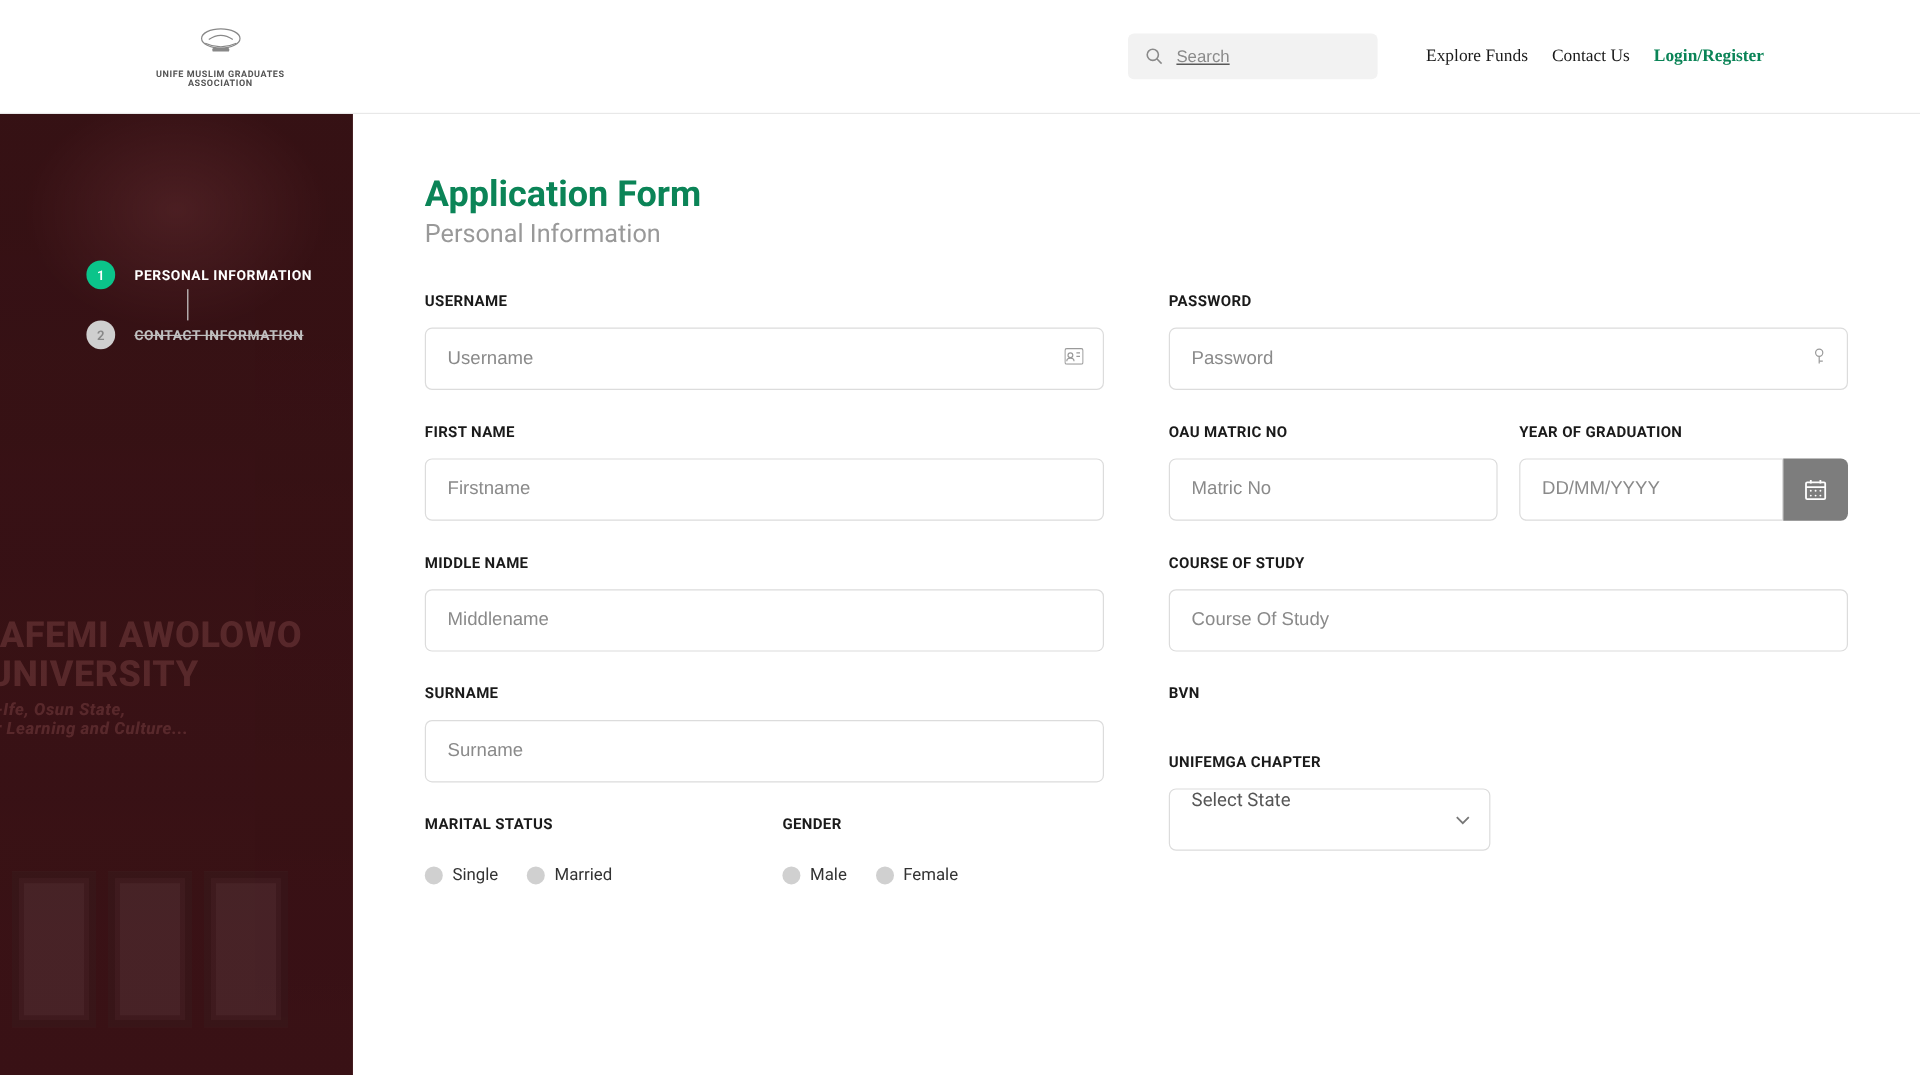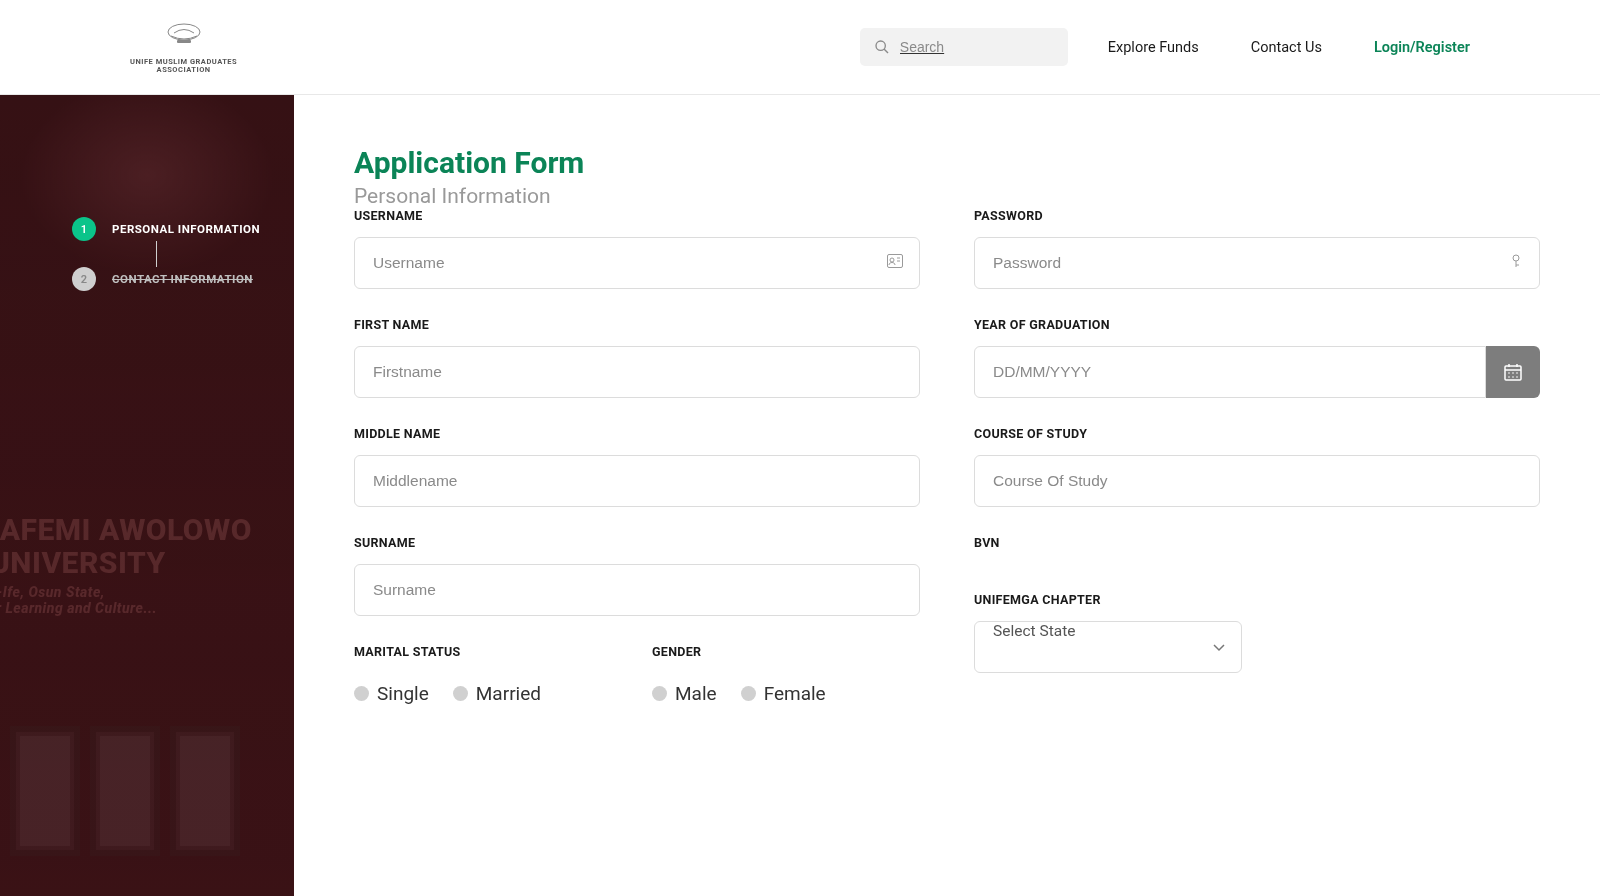--- a/index.html
+++ b/index.html
@@ -9,21 +9,21 @@
 .header { height: 95px; border-bottom: 1px solid #e8e8e8; display:flex; align-items:center; padding:0 130px; }
 .logo { display:flex; flex-direction:column; align-items:center; line-height:1.1; }
 .logo svg { width:50px; height:35px; }
 .logo-text { font-size:7.5px; letter-spacing:0.5px; font-weight:700; color:#555; text-align:center; margin-top:3px; }
 .logo-sub { font-size:7.5px; letter-spacing:0.5px; font-weight:700; color:#555; }
 .header-spacer { flex:1; }
 .search-box { width:208px; height:38px; background:#f2f2f2; border-radius:5px; display:flex; align-items:center; padding:0 14px; margin-right:40px; }
 .search-box input { border:none; background:transparent; outline:none; font-size:14px; width:100%; color:#333;text-decoration:underline; }
 .search-box input::placeholder { color:#8a8a8a; }
 .search-icon { margin-right:10px; color:#8a8a8a; flex-shrink:0; }
-.nav-links { display:flex; align-items:flex-end; gap:52px; }
+.nav-links { display:flex; align-items:flex-end; gap:20px;font-family:Liberation Serif, serif; }
 .nav-links a { text-decoration:none; color:#1a1a1a; font-size:14.5px; }
 .nav-links a.accent { color:#0b8457; font-weight:600; }
 
 
 .page { display:flex; min-height:calc(896px - 95px); }
 .sidebar { width:294px; background:
   linear-gradient(rgba(62,18,22,0.92), rgba(62,18,22,0.92)),
   linear-gradient(#6b3a3e,#3e1216);
   position:relative;
   padding:122px 0 0 72px;
@@ -52,39 +52,39 @@
 .step-label { font-size:11.5px; font-weight:700; letter-spacing:0.5px; }
 .step.pending .step-label { text-decoration:line-through; color:#bfbfbf; }
 
 .connector { position:absolute; left:84px; top:24px; width:1px; height:26px; background:#cfcfcf; z-index:2;}
 .steps-wrap { position:relative; }
 
 
 .main { flex:1; padding:50px 60px; }
 .page-title { color:#0b8457; font-size:30px; font-weight:700; margin-bottom:4px; }
 .page-subtitle { color:#999; font-size:21px; }
-.form { display:grid; grid-template-columns: 1fr 1fr; column-gap:54px; }
+.form { margin-top:36px; display:grid; grid-template-columns: 1fr 1fr; column-gap:54px; }
 .col { display:flex; flex-direction:column; }
 .field { margin-bottom:28px; }
 .label { font-size:12.5px; font-weight:700; letter-spacing:0.3px; color:#1a1a1a; margin-bottom:14px; display:block; }
 .input { width:100%; height:52px; border:1px solid #dcdcdc; border-radius:6px; padding:0 18px; font-size:15.5px; background:#fff; color:#333; display:flex; align-items:center; position:relative;}
 .input input { border:none; outline:none; width:100%; height:100%; font-size:15.5px; background:transparent; }
 .input input::placeholder { color:#8a8a8a; }
 .input .right-icon { position:absolute; right:16px; top:50%; transform:translateY(-50%); color:#9a9a9a; }
 .row2 { display:flex; gap:18px; }
 .row2 > .field { flex:1; }
 
 .date-wrap { display:flex; }
 .date-wrap .input { border-radius:6px 0 0 6px; flex:1; }
 .date-btn { width:54px; height:52px; background:#7d7d7d; border-radius:0 6px 6px 0; display:flex; align-items:center; justify-content:center; color:#fff; cursor:pointer; }
 
 .radio-row { display:flex; gap:24px; align-items:center; height:40px; }
 .radio { display:flex; align-items:center; gap:8px; cursor:pointer; }
 .radio-dot { width:15px; height:15px; border-radius:50%; background:#d0d0d0; }
-.radio span.txt { font-size:19px; color:#333; }
+.radio span.txt { font-size:14px; color:#333; }
 
 .select { width:100%; height:52px; border:1px solid #dcdcdc; border-radius:6px; padding:0 18px; font-size:15.5px; background:#fff; color:#333; display:flex; align-items:flex-start; position:relative; cursor:pointer;}
 .select .ph { color:#555; }
 .select .caret { position:absolute; right:16px; top:50%; transform:translateY(-50%); color:#777; }
 
 .field-half-container { display:grid; grid-template-columns:1fr 1fr; column-gap:30px; }
 </style>
 </head>
 <body>
 
@@ -220,20 +220,26 @@
             <span class="right-icon">
               <svg width="14" height="14" viewBox="0 0 14 14">
                   <circle cx="7" cy="4" r="3" fill="none" stroke="currentColor"></circle>
                   <line x1="7" y1="7" x2="7" y2="13" stroke="currentColor"></line>
                   <line x1="7" y1="11" x2="10" y2="11" stroke="currentColor"></line>
                 </svg>
             </span>
           </div>
         </div>
         <div class="row2">
+          <div class="field">
+            <label class="label">OAU MATRIC NO</label>
+            <div class="input">
+                <input type="text" placeholder="Matric No" style="">
+              </div>
+          </div>
           <div class="field">
             <label class="label">YEAR OF GRADUATION</label>
             <div class="date-wrap">
               <div class="input">
                   <input type="text" placeholder="DD/MM/YYYY" style="">
                 </div>
               <div class="date-btn">
                 <svg width="20" height="20" viewBox="0 0 20 20">
                     <rect x="2" y="4" width="16" height="14" rx="1" fill="none" stroke="#fff" stroke-width="1.5"></rect>
                     <line x1="2" y1="8" x2="18" y2="8" stroke="#fff" stroke-width="1.5"></line>

